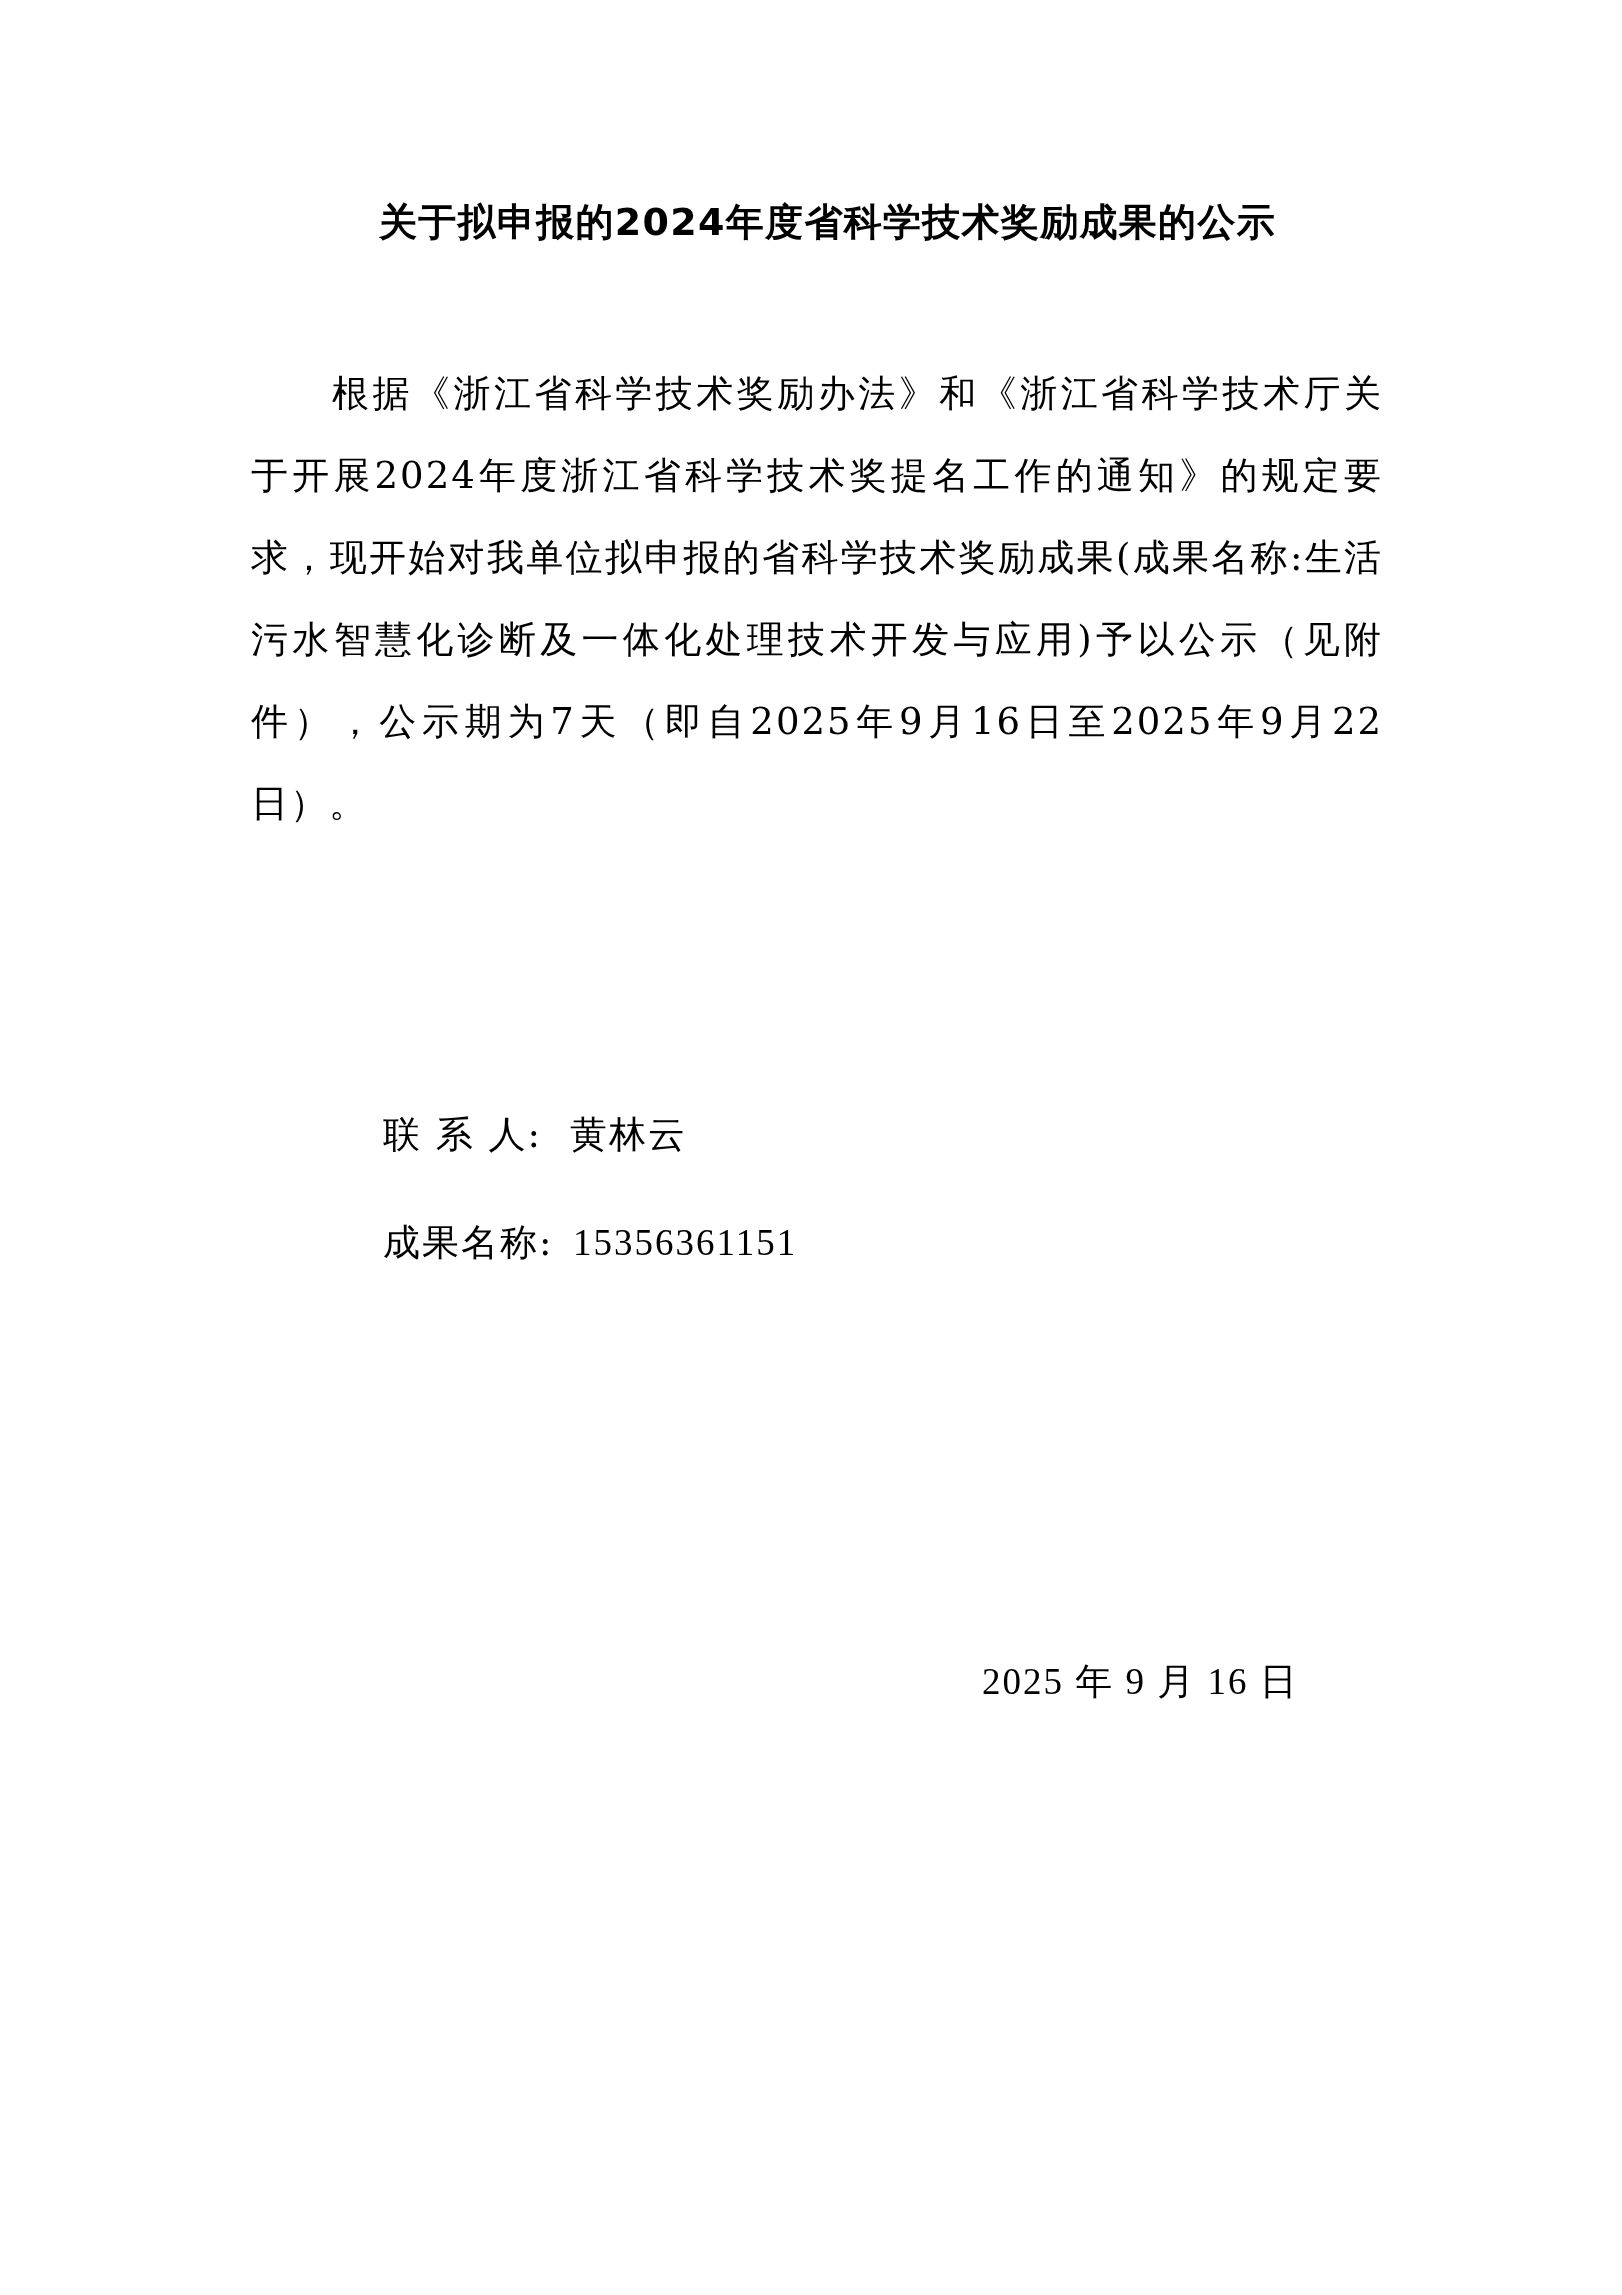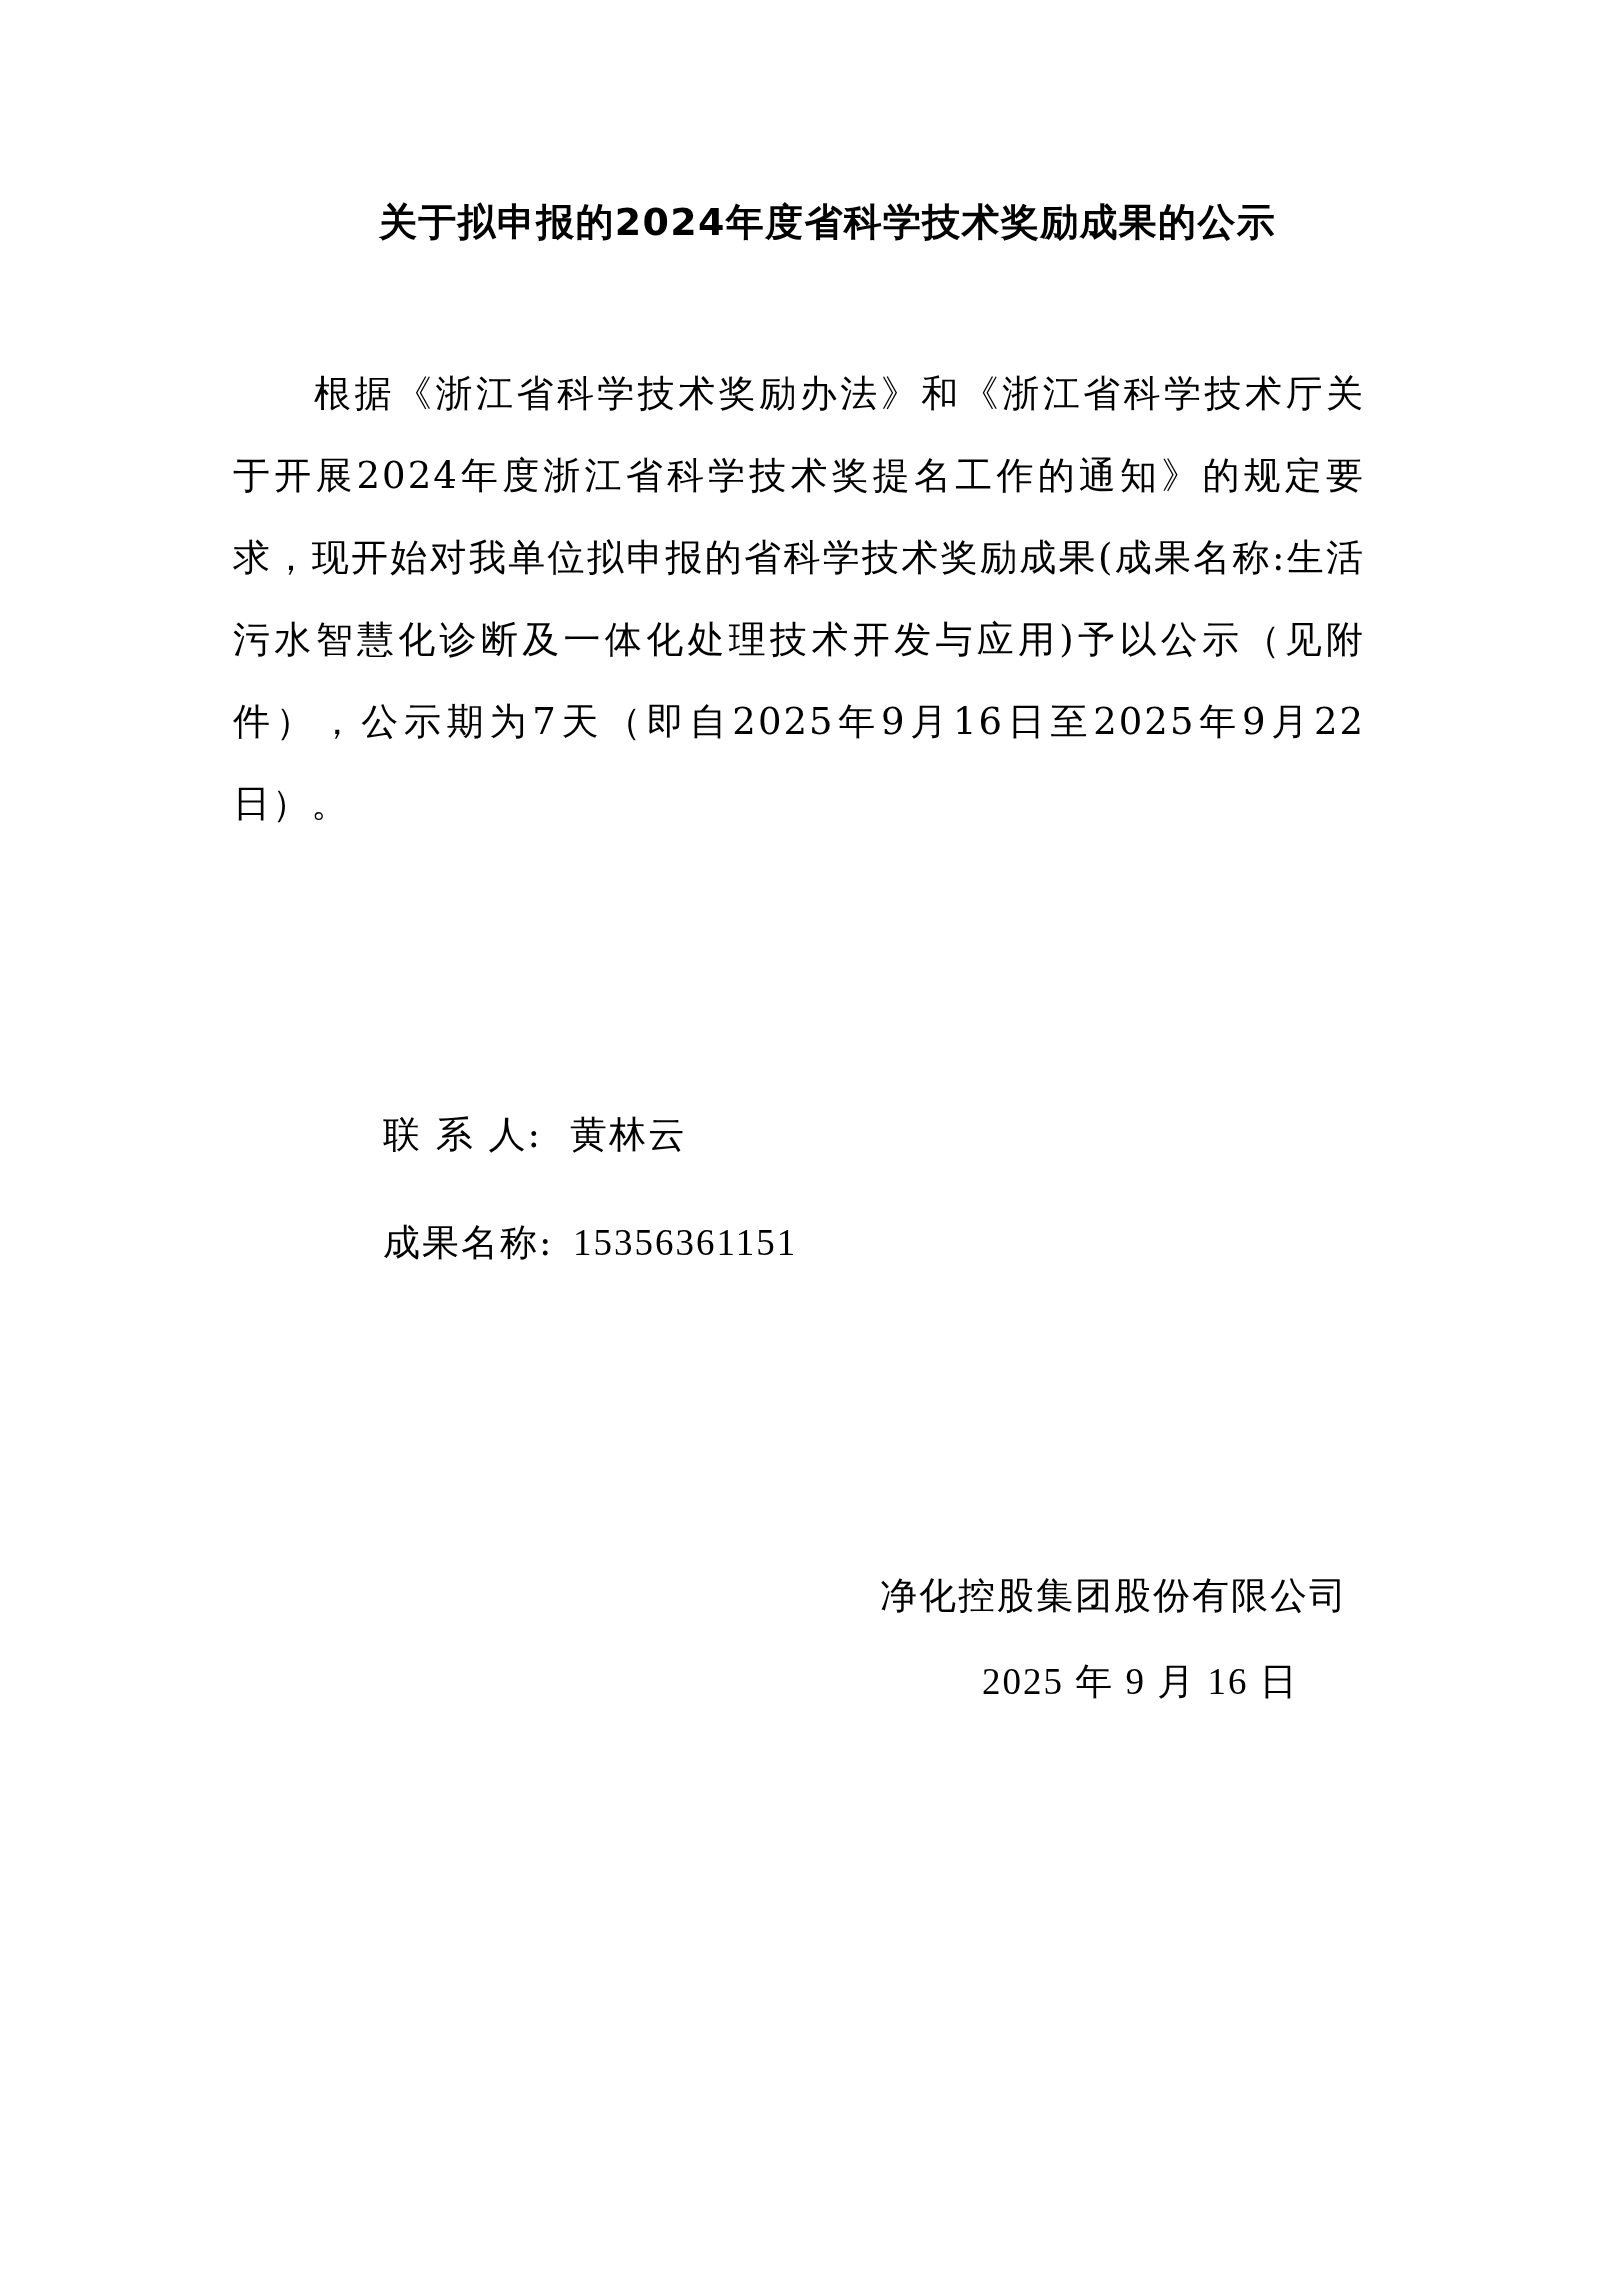--- a/index.html
+++ b/index.html
@@ -30,21 +30,21 @@
       text-align: center;
       font-family: "DejaVu Sans", "Liberation Sans", sans-serif;
       font-weight: bold;
       font-size: 38px;
       line-height: 52px;
       letter-spacing: 1.3px;
       padding-left: 16px;
     }
     .body-block {
       position: absolute;
-      left: 233px;
+      left: 251px;
       width: 1132px;
       font-size: 37px;
       line-height: 82px;
       letter-spacing: 2px;
     }
     .para {
       margin: 0;
       text-indent: 81px;
       text-align: justify;
       text-align-last: left;
@@ -91,18 +91,17 @@
 
 
   <div class="contact-line contact-person">
     <span class="contact-label">联 系 人:</span><span class="contact-value" style="margin-left:28px;">黄林云</span>
   </div>
 
   <div class="contact-line contact-phone">
     <span class="contact-label">成果名称:</span><span class="contact-value phone">15356361151</span>
   </div>
 
-  <div class="signature sig-company">净化控股集团股份有限公司</div>
 
   <div class="signature sig-date">2025 年 9 月 16 日</div>
 
 </div>
 
 
 </body></html>

